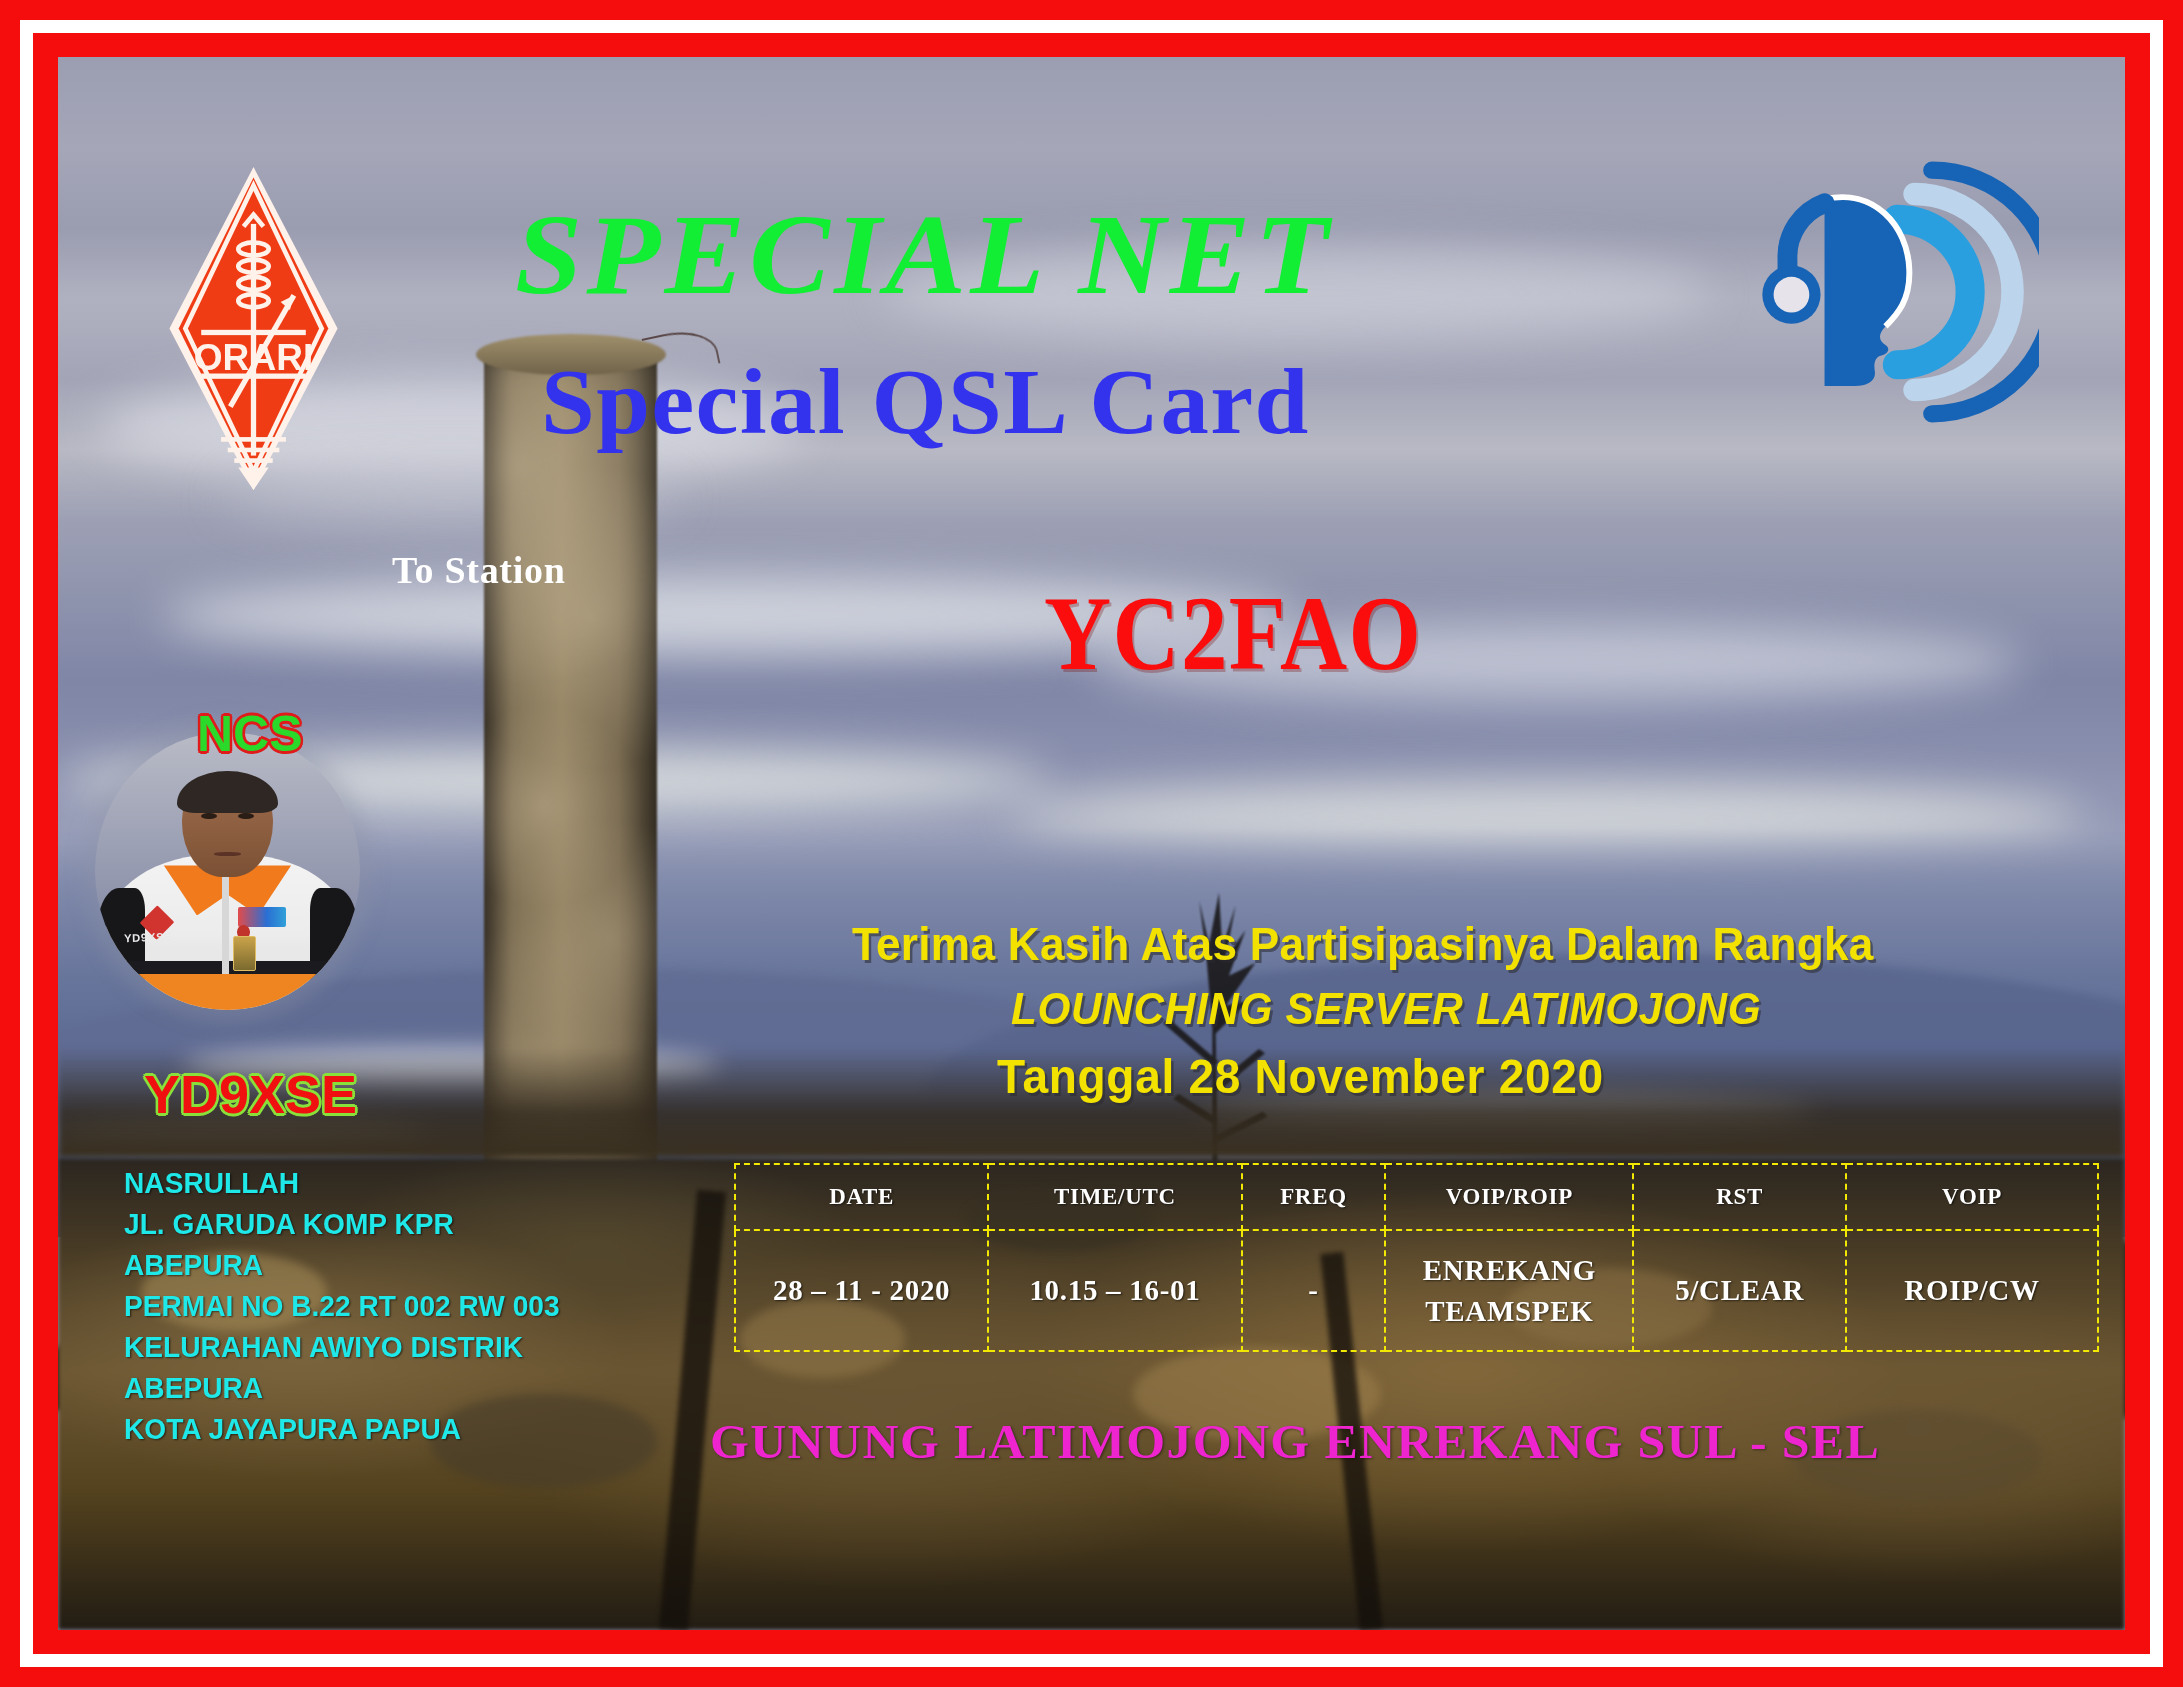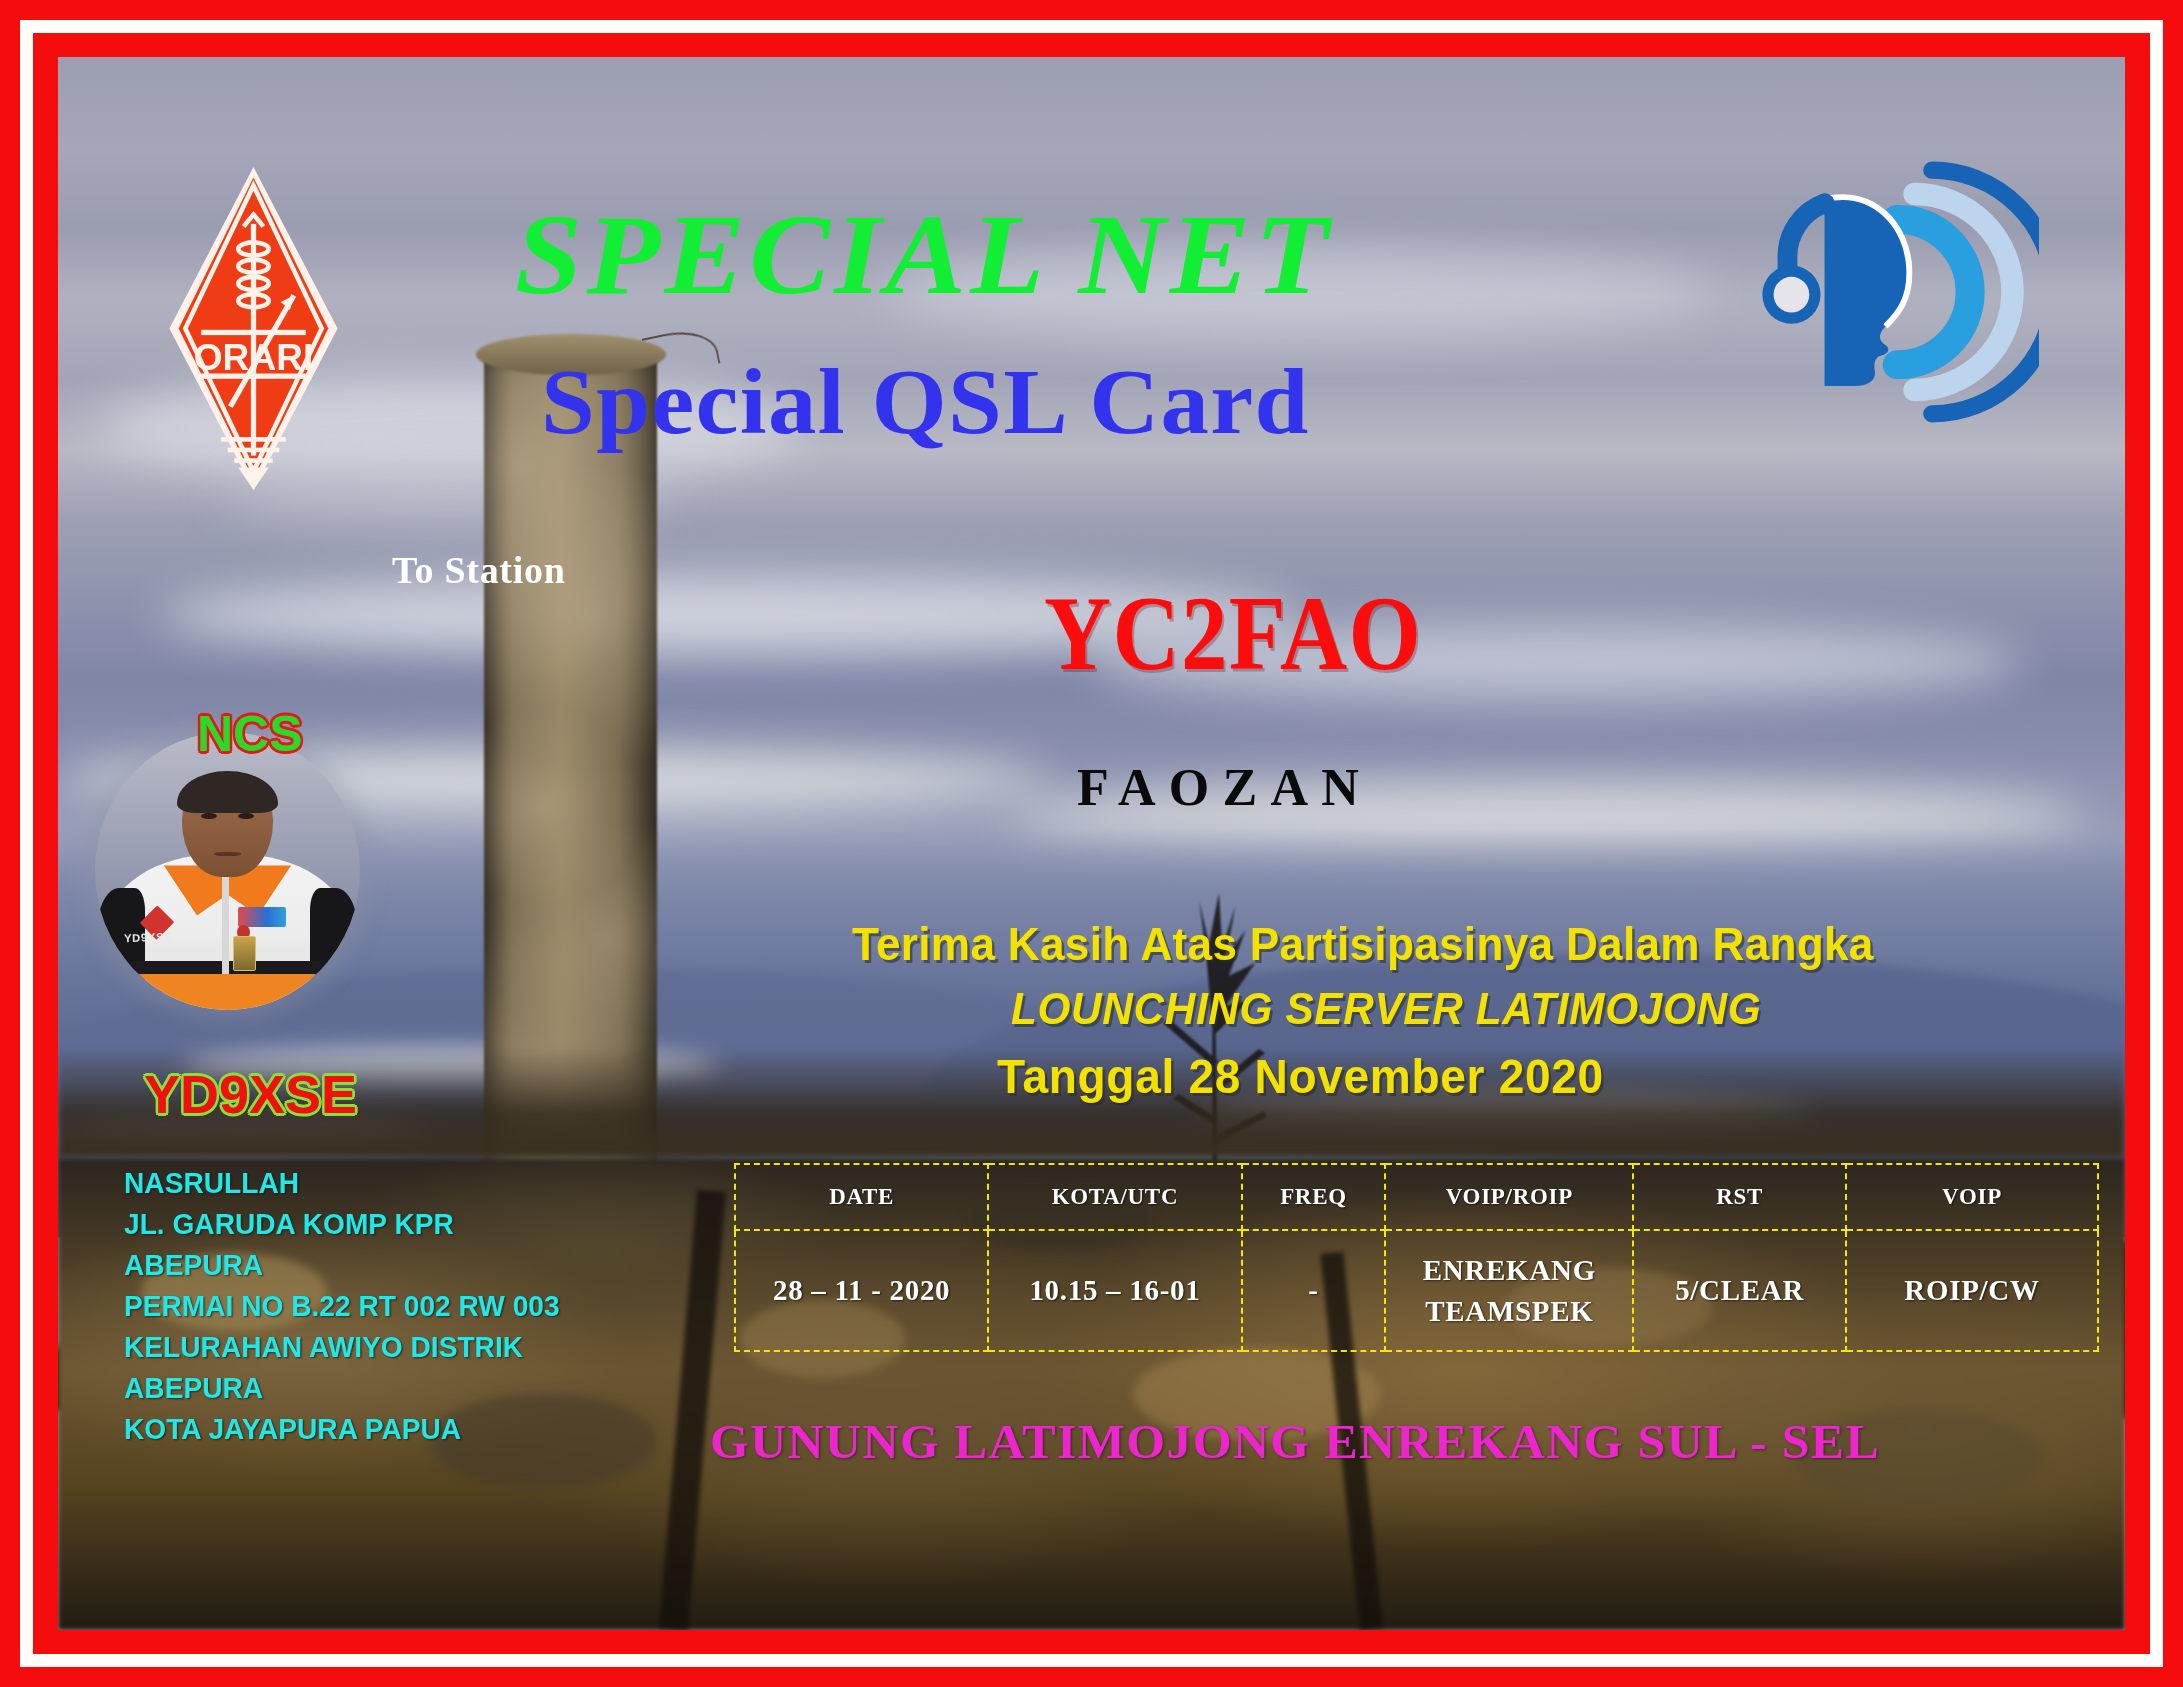--- a/index.html
+++ b/index.html
@@ -437,21 +437,20 @@
       <div class="p-idclip"></div>
       <div class="p-id"></div>
       <div class="p-calls">YD9XSE</div>
     </div>
 
     <div class="t" id="title-net">SPECIAL NET</div>
     <div class="t" id="title-qsl">Special QSL Card</div>
     <div class="t" id="to-station">To Station</div>
 
     <div class="t" id="callsign">YC2FAO</div>
-    <div class="t" id="opname">FAOZAN</div>
 
     <div class="t ytext" id="thanks">Terima Kasih Atas Partisipasinya Dalam Rangka</div>
     <div class="t ytext" id="event">LOUNCHING SERVER LATIMOJONG</div>
     <div class="t ytext" id="eventdate">Tanggal  28  November  2020</div>
 
     <div class="t" id="ncs-label">NCS</div>
     <div class="t" id="yd9xse">YD9XSE</div>
 
     <div id="address">
       <div>NASRULLAH</div>
@@ -460,21 +459,21 @@
       <div>PERMAI NO B.22 RT 002 RW 003</div>
       <div>KELURAHAN AWIYO DISTRIK</div>
       <div>ABEPURA</div>
       <div>KOTA JAYAPURA PAPUA</div>
     </div>
 
     <table id="logtable">
       <thead>
         <tr>
           <th class="col-date">DATE</th>
-          <th class="col-time">KOTA/UTC</th>
+          <th class="col-time">TIME/UTC</th>
           <th class="col-freq">FREQ</th>
           <th class="col-voip">VOIP/ROIP</th>
           <th class="col-rst">RST</th>
           <th class="col-mode">VOIP</th>
         </tr>
       </thead>
       <tbody>
         <tr>
           <td>28 – 11 - 2020</td>
           <td>10.15 – 16-01</td>

